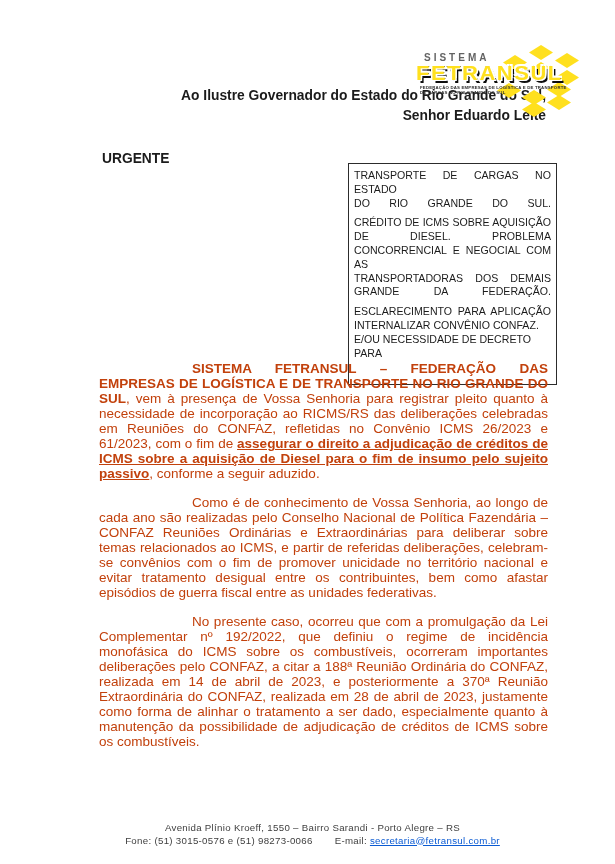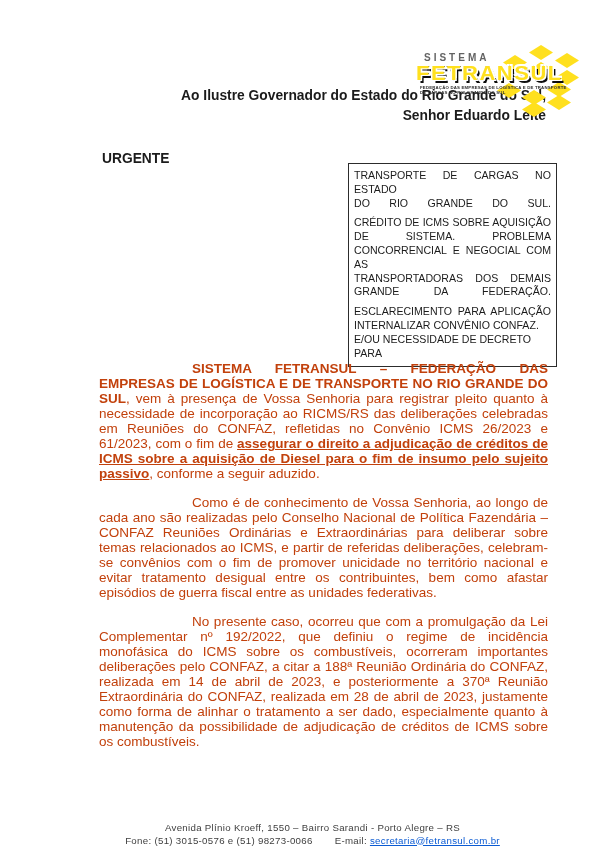--- a/index.html
+++ b/index.html
@@ -38,21 +38,21 @@
   }
   
   .addressee{
     position:absolute;top:86px;right:69px;text-align:right;
     font-weight:bold;font-size:13.8px;line-height:20px;
   }
   .urgente{position:absolute;top:151px;left:102px;font-weight:bold;font-size:13.8px;}
   
   .subject-box{
     position:absolute;top:163px;left:348px;width:209px;box-sizing:border-box;
-    border:1.5px solid #2c2c2c;padding:5px 5px 6px;
+    border:1.5px solid #2c2c2c;padding:5px 5px 24px;
     font-size:10.6px;line-height:13.8px;color:#1b1b1b;
   }
   .box-para + .box-para{margin-top:6px;}
   .box-line{white-space:normal;}
   .box-line.stretch{text-align:justify;text-align-last:justify;}
   
   .letter-body{position:absolute;top:361px;left:99px;width:449px;}
   .body-para{
     margin:0 0 14px 0;text-align:justify;text-indent:93px;
     font-size:13.5px;line-height:15px;color:#c2410c;
@@ -100,21 +100,21 @@
 
   <div class="urgente">URGENTE</div>
 
   <div class="subject-box">
       <div class="box-para">
         <div class="box-line stretch">TRANSPORTE DE CARGAS NO ESTADO</div>
         <div class="box-line stretch">DO RIO GRANDE DO SUL.</div>
       </div>
       <div class="box-para">
         <div class="box-line stretch">CRÉDITO DE ICMS SOBRE AQUISIÇÃO</div>
-        <div class="box-line stretch">DE SISTEMA. PROBLEMA</div>
+        <div class="box-line stretch">DE DIESEL. PROBLEMA</div>
         <div class="box-line stretch">CONCORRENCIAL E NEGOCIAL COM AS</div>
         <div class="box-line stretch">TRANSPORTADORAS DOS DEMAIS</div>
         <div class="box-line stretch">GRANDE DA FEDERAÇÃO.</div>
       </div>
       <div class="box-para">
         <div class="box-line stretch">ESCLARECIMENTO PARA APLICAÇÃO</div>
         <div class="box-line">INTERNALIZAR CONVÊNIO CONFAZ.</div>
         <div class="box-line">E/OU NECESSIDADE DE DECRETO PARA</div>
       </div>
     </div>

